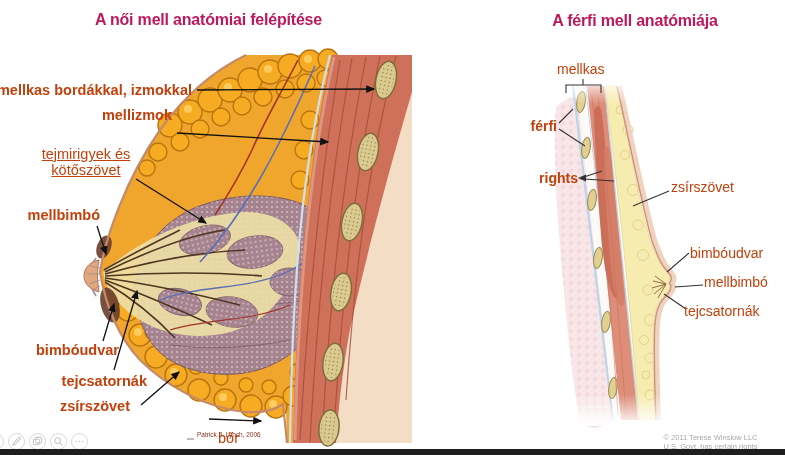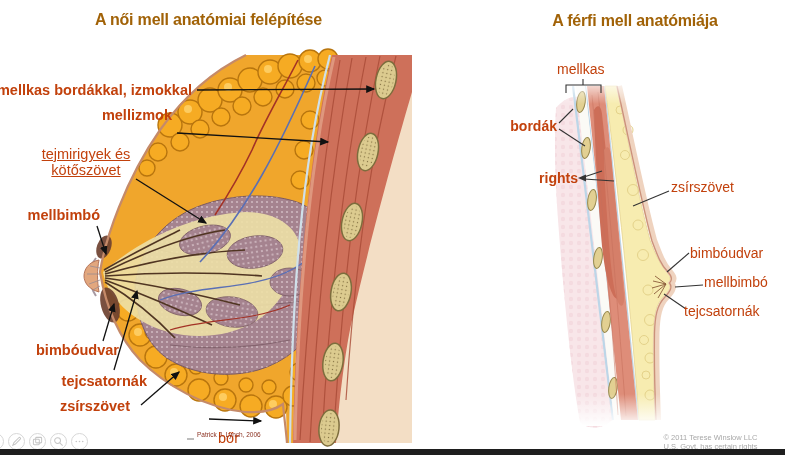--- a/index.html
+++ b/index.html
@@ -1,19 +1,19 @@
 <!DOCTYPE html>
 <html><head>
 <meta charset="utf-8">
 <style>
   html,body{margin:0;padding:0;background:#fff;}
   .stage{position:relative;width:785px;height:455px;background:#ffffff;overflow:hidden;
          font-family:"Liberation Sans",sans-serif;color:#111;}
   .art{position:absolute;left:0;top:0;width:785px;height:455px;}
-  .title{position:absolute;font-weight:700;font-size:16px;letter-spacing:-0.2px;color:#a16207;text-align:center;white-space:nowrap;}
+  .title{position:absolute;font-weight:700;font-size:16px;letter-spacing:-0.2px;color:#be185d;text-align:center;white-space:nowrap;}
   .title.left{left:0;width:417px;top:11px;}
   .title.right{left:470px;width:330px;top:12px;}
   .lbl{position:absolute;font-size:14.5px;color:#c2410c;white-space:nowrap;line-height:1.12;}
   .lbl.ra{text-align:center;font-weight:bold;}
   .lbl.wrap{white-space:normal;text-align:center;}
   .lbl.sm{font-size:14px;}
   .credit{position:absolute;left:197px;top:431px;font-size:6.5px;color:#8a3020;}
   .credit-dash{position:absolute;left:187px;top:438px;width:7px;height:1.5px;background:#bdbdbd;}
   .copyright{position:absolute;left:628px;top:433px;width:165px;text-align:center;
              font-size:7.5px;line-height:1.25;color:#a8a8a8;}
@@ -301,21 +301,21 @@
   <div class="lbl ra" style="right:593px;top:82px;">mellkas bordákkal, izmokkal</div>
   <div class="lbl ra" style="right:613px;top:107px;">mellizmok</div>
   <div class="lbl wrap" style="left:36px;width:100px;top:146px;text-decoration:underline;">tejmirigyek és kötőszövet</div>
   <div class="lbl ra" style="right:685px;top:207px;">mellbimbó</div>
   <div class="lbl ra" style="right:666px;top:342px;">bimbóudvar</div>
   <div class="lbl ra" style="right:638px;top:373px;">tejcsatornák</div>
   <div class="lbl ra" style="right:655px;top:398px;">zsírszövet</div>
   <div class="lbl" style="left:175px;top:430px;margin-left:43px;">bőr</div>
 
   <div class="lbl sm" style="left:557px;top:62px;">mellkas</div>
-  <div class="lbl sm ra" style="right:228px;top:119px;">bordák</div>
+  <div class="lbl sm ra" style="right:228px;top:119px;">férfi</div>
   <div class="lbl sm ra" style="right:207px;top:171px;">rights</div>
   <div class="lbl sm" style="left:671px;top:180px;">zsírszövet</div>
   <div class="lbl sm" style="left:690px;top:246px;">bimbóudvar</div>
   <div class="lbl sm" style="left:704px;top:275px;">mellbimbó</div>
   <div class="lbl sm" style="left:684px;top:304px;">tejcsatornák</div>
 
   <div class="credit-dash"></div>
   <div class="credit">Patrick J. Lynch, 2006</div>
   <div class="copyright">
     <div>© 2011 Terese Winslow LLC</div>

